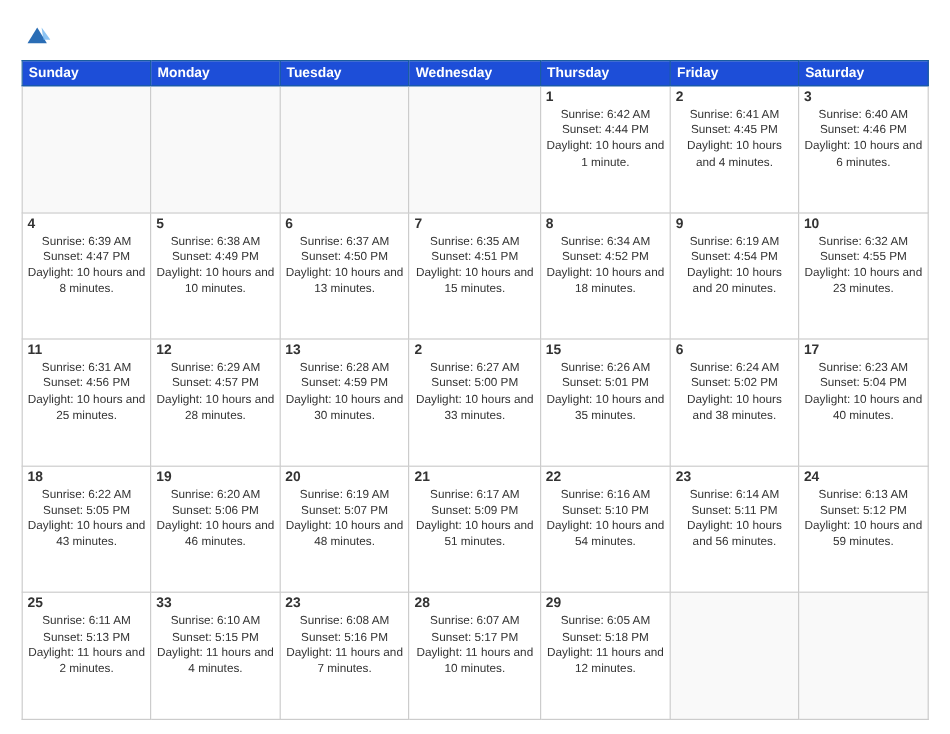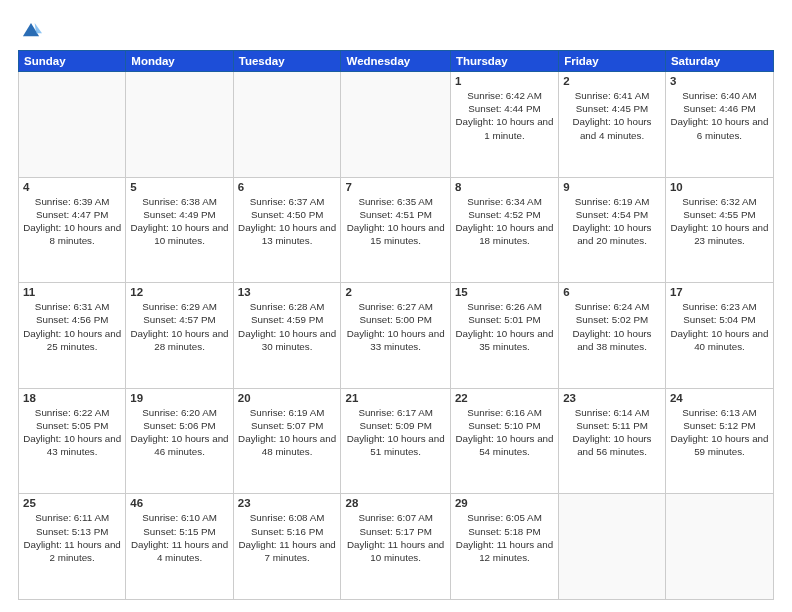--- a/index.html
+++ b/index.html
@@ -319,21 +319,21 @@
         </tr>
         <tr>
           <td>
             <span class="day-num">25</span>
             <div class="day-info">Sunrise: 6:11 AM
 Sunset: 5:13 PM
 Daylight: 11 hours
 and 2 minutes.</div>
           </td>
           <td>
-            <span class="day-num">46</span>
+            <span class="day-num">33</span>
             <div class="day-info">Sunrise: 6:10 AM
 Sunset: 5:15 PM
 Daylight: 11 hours
 and 4 minutes.</div>
           </td>
           <td>
             <span class="day-num">23</span>
             <div class="day-info">Sunrise: 6:08 AM
 Sunset: 5:16 PM
 Daylight: 11 hours

